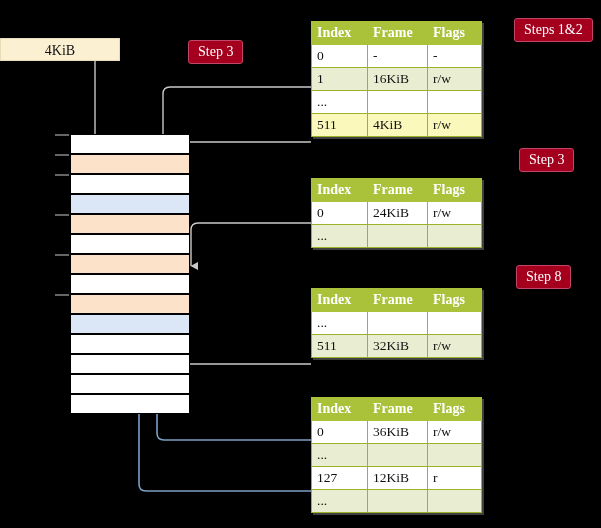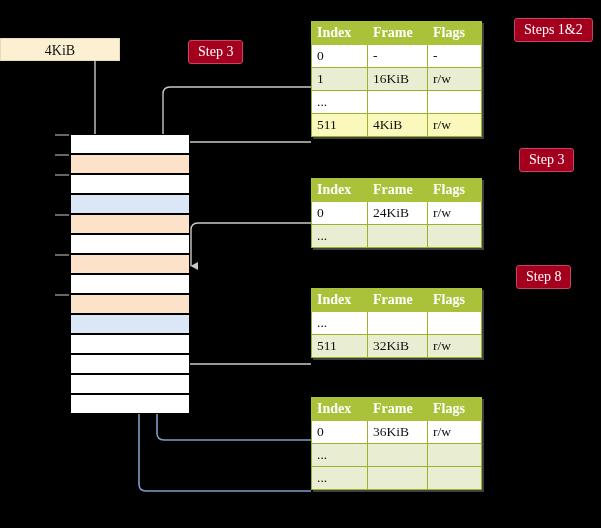--- a/index.html
+++ b/index.html
@@ -244,20 +244,25 @@
           <tr class="">
             <td class="col-index">0</td>
             <td class="col-frame">36KiB</td>
             <td class="col-flags">r/w</td>
           </tr>
           <tr class="alt">
             <td class="col-index">...</td>
             <td class="col-frame"></td>
             <td class="col-flags"></td>
           </tr>
+          <tr class="">
+            <td class="col-index">127</td>
+            <td class="col-frame">12KiB</td>
+            <td class="col-flags">r</td>
+          </tr>
           <tr class="alt">
             <td class="col-index">...</td>
             <td class="col-frame"></td>
             <td class="col-flags"></td>
           </tr>
         </tbody>
       </table>
     </div>
 
 </div>

